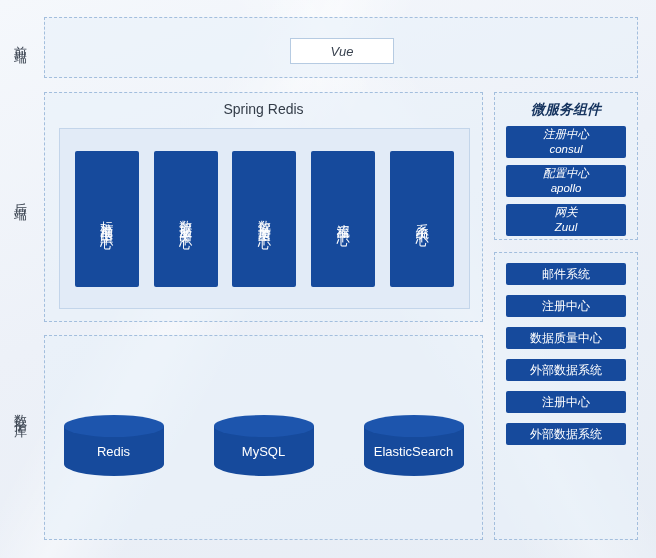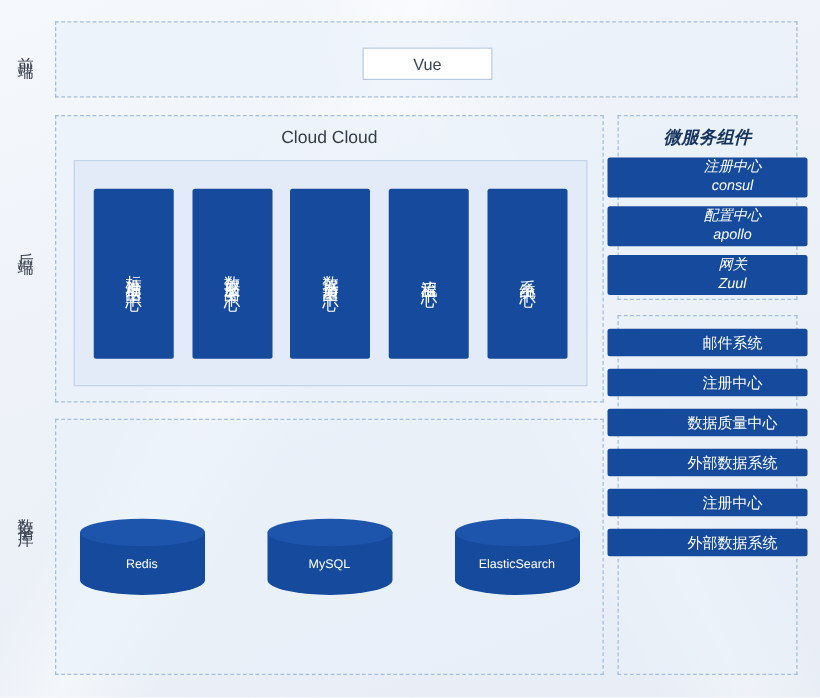--- a/index.html
+++ b/index.html
@@ -56,61 +56,60 @@
   .center-node span{
     writing-mode:vertical-rl;text-orientation:upright;
     color:#fff;font-size:13px;letter-spacing:3px;line-height:1;
   }
   
   .stack{display:flex;flex-direction:column;align-items:center;}
   .mini-node{
     width:120px;background:var(--blue);color:#fff;border-radius:2px;
     display:flex;flex-direction:column;align-items:center;justify-content:center;
     text-align:center;
-    padding-left:40px;
   }
   .mini-node.two-line{height:32px;margin-top:7px;font-size:11.5px;line-height:1.3;}
   .mini-node.one-line{height:22px;margin-top:10px;font-size:12px;}
   
   .db-row{
     position:absolute;left:0;top:0;width:100%;height:100%;
     display:flex;align-items:center;justify-content:center;gap:50px;
     padding-top:16px;box-sizing:border-box;
   }
   .cylinder{
     position:relative;width:100px;height:50px;background:var(--blue);
     border-radius:0 0 50px 50px / 0 0 12px 12px;
     display:flex;align-items:center;justify-content:center;
     margin-top:11px;
   }
   .cylinder::before{
     content:"";position:absolute;top:-11px;left:0;right:0;height:22px;
     background:#1d55ad;border-radius:50%;
   }
   .cylinder span{
-    position:relative;z-index:1;color:#fff;font-size:10px;white-space:nowrap;
+    position:relative;z-index:1;color:#fff;font-size:13px;white-space:nowrap;
   }
 </style>
 </head>
 <body>
 
 <div class="bg-streaks"></div>
 
 <div class="vlabel" style="left:11px;top:35px;">前端</div>
 <div class="vlabel" style="left:11px;top:192px;">后端</div>
 <div class="vlabel" style="left:11px;top:404px;">数据库</div>
 
-<div class="dashed-box" style="left:44px;top:17px;width:594px;height:61px;">
+<div class="dashed-box" style="left:44px;top:17px;width:594px;height:61px;font-style:italic;">
   <div class="vue-box">
     <span>Vue</span>
   </div>
 </div>
 
 <div class="dashed-box" style="left:44px;top:92px;width:439px;height:230px;">
-  <div class="panel-title">Cloud Cloud</div>
+  <div class="panel-title">Spring Redis</div>
   <div class="sc-inner">
     <div class="center-node">
         <span>标准模型中心</span>
       </div>
     <div class="center-node">
         <span>数据服务中心</span>
       </div>
     <div class="center-node">
         <span>数据质量中心</span>
       </div>

